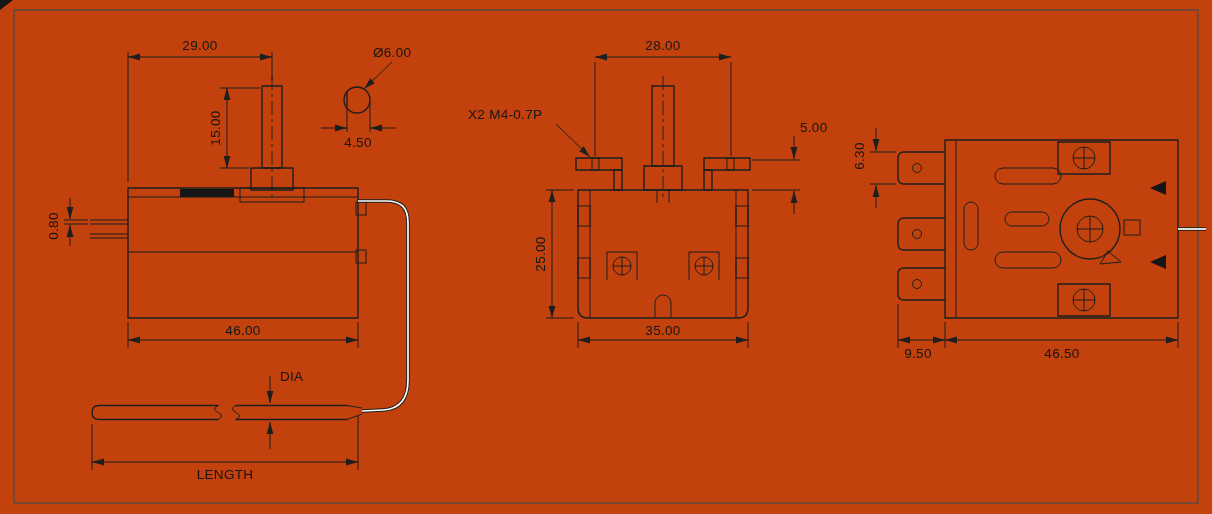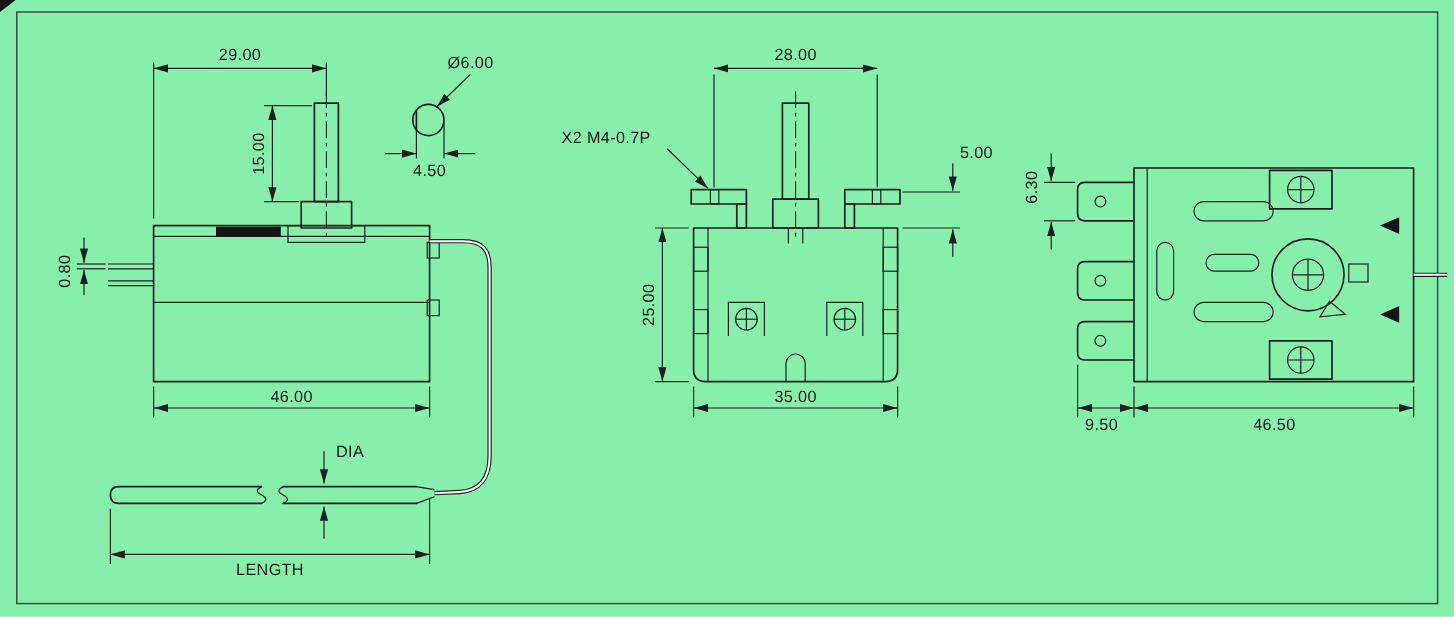--- a/index.html
+++ b/index.html
@@ -1,17 +1,17 @@
 <!DOCTYPE html>
 <html><head>
 <meta charset="utf-8">
 <style>
   html,body { margin:0; padding:0; background:#e9e9e6; }
   .stage {
-    position:relative; width:1212px; height:514px; background:#86efac;
+    position:relative; width:1212px; height:514px; background:#c2410c;
     font-family:"Liberation Sans", sans-serif; overflow:hidden;
   }
   svg { position:absolute; left:0; top:0; }
   text {
     font-family:"Liberation Sans", sans-serif;
     font-size:13.5px; fill:#161616; letter-spacing:0.3px;
   }
   .obj   { fill:none; stroke:#1f1f1f; stroke-width:1.4; stroke-linejoin:round; stroke-linecap:round; }
   .thin  { fill:none; stroke:#1f1f1f; stroke-width:1; }
   .dim   { fill:none; stroke:#1f1f1f; stroke-width:1; }

